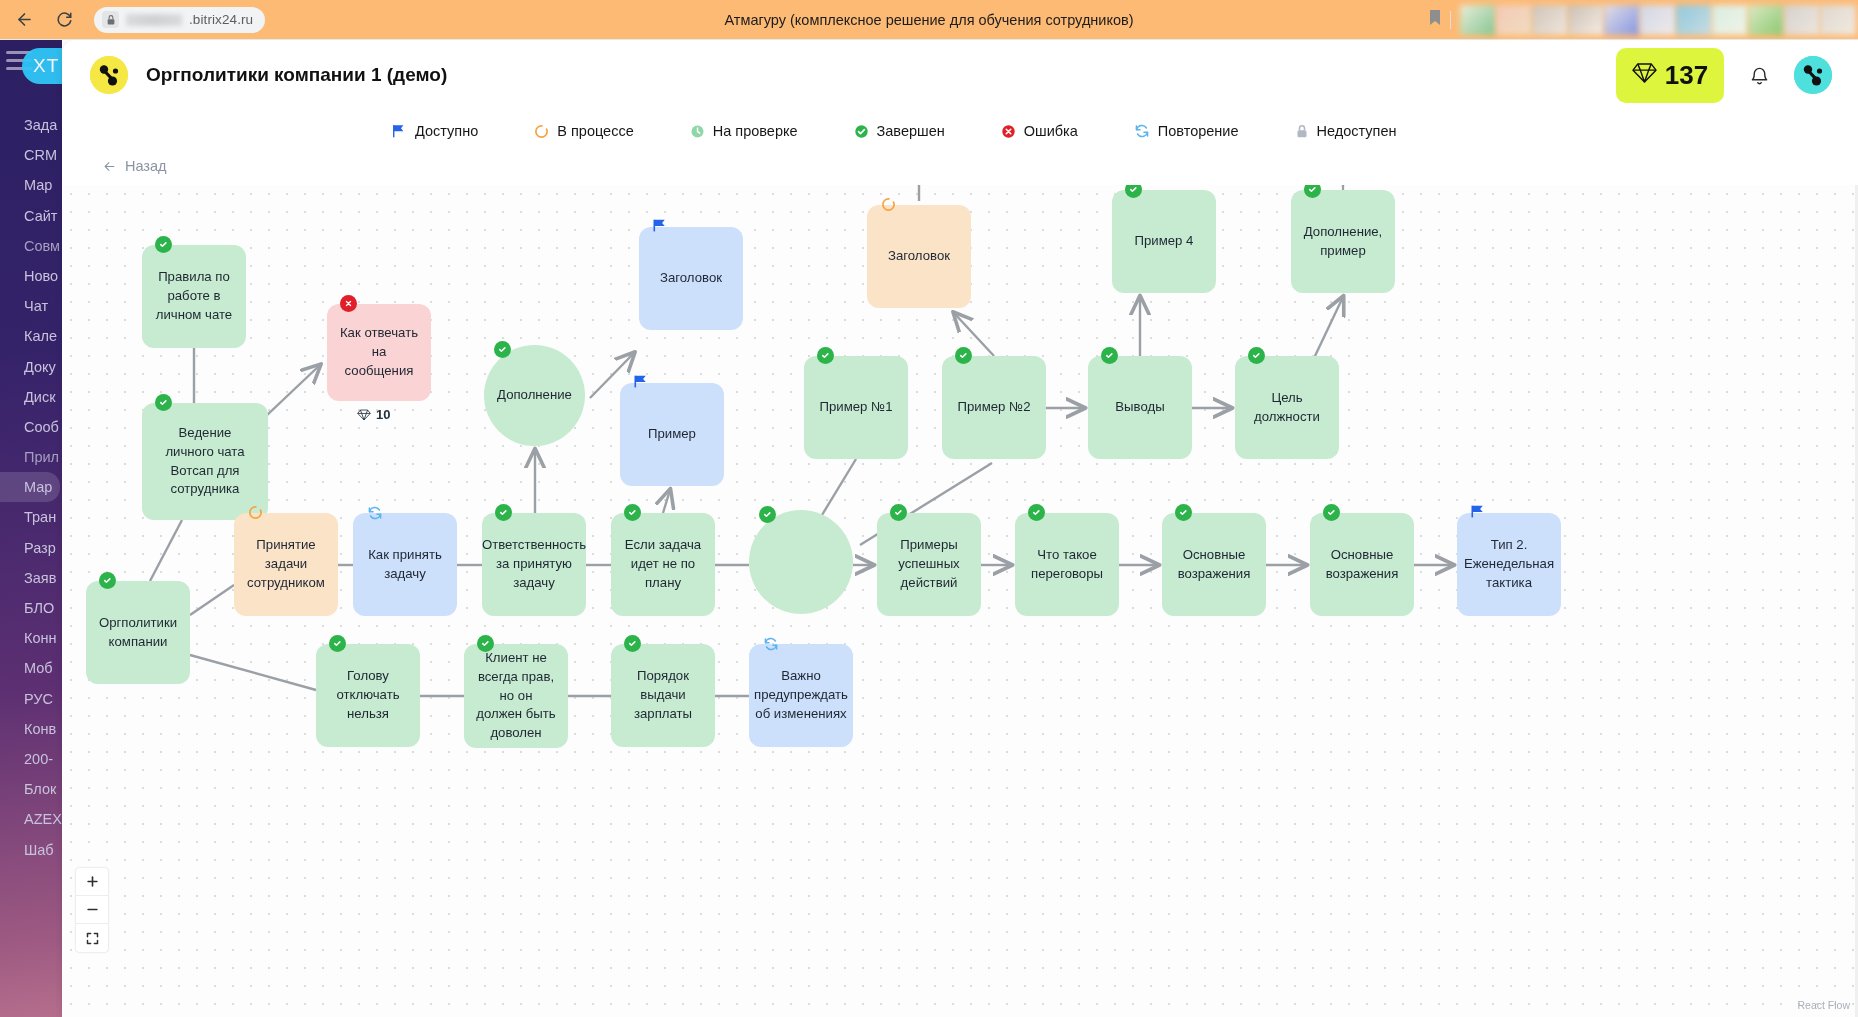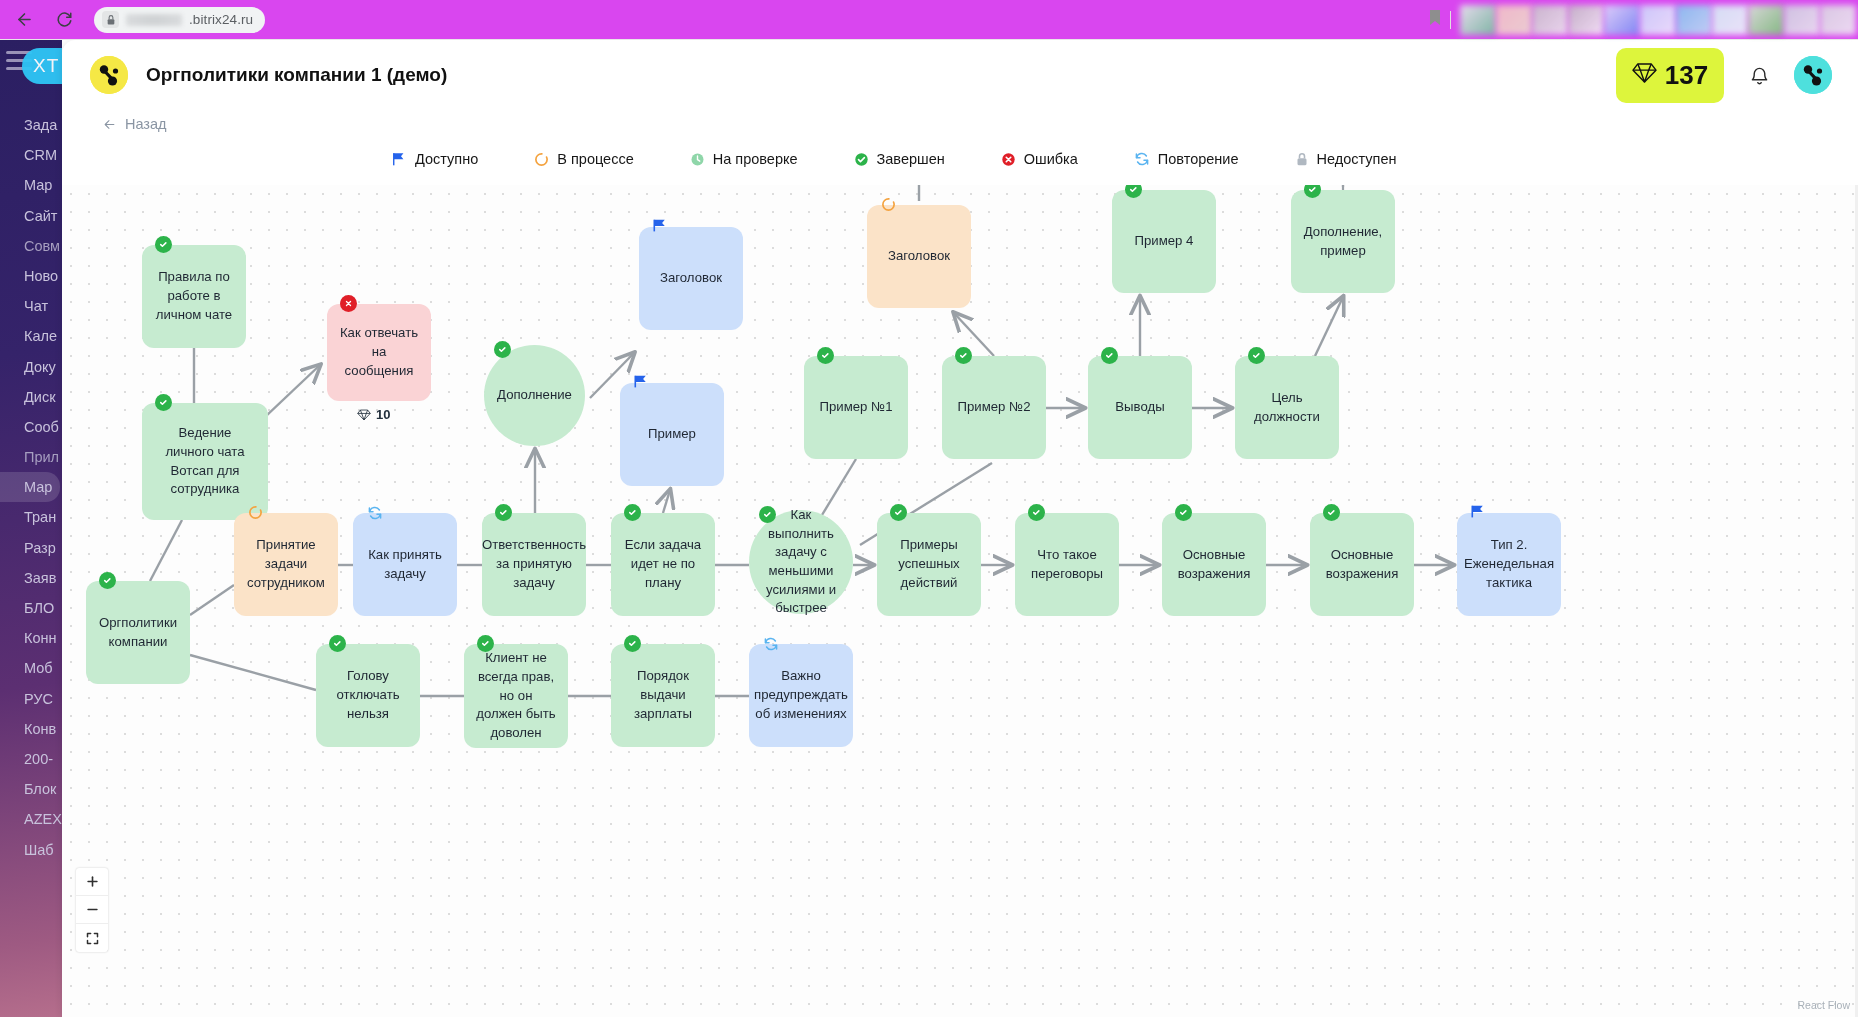--- a/index.html
+++ b/index.html
@@ -7,21 +7,21 @@
     width: 1858px; height: 1017px;
     font-family: "Liberation Sans", sans-serif;
     overflow: hidden;
     background: #ffffff;
   }
 
   
   #browser-bar {
     position: absolute; top: 0; left: 0;
     width: 1858px; height: 40px;
-    background: #d946ef;
+    background: #fdba74;
     display: flex; align-items: center;
     border-bottom: 1px solid #e8e8e8;
     z-index: 50;
   }
   .nav-btn {
     width: 32px; height: 32px; margin-left: 8px;
     display: flex; align-items: center; justify-content: center;
     border-radius: 50%; color: #4a4a4a;
   }
   .nav-btn svg { display:block; }
@@ -199,20 +199,21 @@
   <div id="url-pill">
     <span id="lock-icon">
       <svg width="10" height="12" viewBox="0 0 24 28" fill="#6b7075">
           <rect x="4" y="12" width="16" height="13" rx="2.5"></rect>
           <path d="M7.5 12V8a4.5 4.5 0 0 1 9 0v4" fill="none" stroke="#6b7075" stroke-width="2.6"></path>
         </svg>
     </span>
     <span id="url-blur"></span>
     <span id="url-text">.bitrix24.ru</span>
   </div>
+  <div id="page-title-chrome">Атмагуру (комплексное решение для обучения сотрудников)</div>
   <div id="bookmarks">
     <span id="bookmark-flag">
       <svg width="12" height="17" viewBox="0 0 12 17" fill="#8e8e8e">
           <path d="M1 1h10v15l-5-4-5 4z"></path>
         </svg>
     </span>
     <span class="bm-sep"></span>
     <span class="bm" style="background:linear-gradient(135deg,#e8f7ec,#6dc796)"></span>
     <span class="bm" style="background:linear-gradient(135deg,#f3ccc2,#efe3cd)"></span>
     <span class="bm" style="background:linear-gradient(135deg,#c6c6c6,#efefef)"></span>
@@ -300,97 +301,97 @@
           <circle cx="19" cy="19" r="19" fill="#4ee0dd"></circle>
           <circle cx="14" cy="13.5" r="4.2" fill="#111"></circle>
           <circle cx="22.5" cy="25" r="4.6" fill="#111"></circle>
           <path d="M15.4 16 L21.2 22.2" stroke="#111" stroke-width="3.2" stroke-linecap="round"></path>
           <circle cx="25.5" cy="15" r="2.6" fill="#111"></circle>
         </svg>
       </div>
     </div>
   </div>
 
+  <div id="legend">
+      <div class="legend-item">
+        <span style="display: flex;">
+          <svg xmlns="http://www.w3.org/2000/svg" width="15" height="15" viewBox="0 0 16 16">
+            <path d="M2 1.2h10.2L9.6 4.4l2.6 3.2H2z" fill="#2563eb"></path>
+            <rect x="1.1" y="1.2" width="1.5" height="13" fill="#2563eb"></rect>
+          </svg>
+        </span>
+        <span class="lbl">Доступно</span>
+      </div>
+      <div class="legend-item">
+        <span style="display: flex;">
+          <svg xmlns="http://www.w3.org/2000/svg" width="15" height="15" viewBox="0 0 16 16" fill="none">
+            <circle cx="8" cy="8" r="6" stroke="#f4a340" stroke-width="1.8" stroke-dasharray="28 6" stroke-linecap="round"></circle>
+          </svg>
+        </span>
+        <span class="lbl">В процессе</span>
+      </div>
+      <div class="legend-item">
+        <span style="display: flex;">
+          <svg xmlns="http://www.w3.org/2000/svg" width="15" height="15" viewBox="0 0 16 16">
+            <circle cx="8" cy="8" r="6.4" fill="#8fd6a9"></circle>
+            <path d="M8 4.2V8.2l2.4 1.6" stroke="#fff" stroke-width="1.5" fill="none" stroke-linecap="round"></path>
+          </svg>
+        </span>
+        <span class="lbl">На проверке</span>
+      </div>
+      <div class="legend-item">
+        <span style="display: flex;">
+          <svg xmlns="http://www.w3.org/2000/svg" width="15" height="15" viewBox="0 0 16 16">
+            <circle cx="8" cy="8" r="6.6" fill="#2cb34a"></circle>
+            <path d="M4.8 8.2l2.1 2.1 4.2-4.3" stroke="#fff" stroke-width="1.7" fill="none" stroke-linecap="round" stroke-linejoin="round"></path>
+          </svg>
+        </span>
+        <span class="lbl">Завершен</span>
+      </div>
+      <div class="legend-item">
+        <span style="display: flex;">
+          <svg xmlns="http://www.w3.org/2000/svg" width="15" height="15" viewBox="0 0 16 16">
+            <circle cx="8" cy="8" r="6.6" fill="#e01f28"></circle>
+            <path d="M5.6 5.6l4.8 4.8M10.4 5.6l-4.8 4.8" stroke="#fff" stroke-width="1.7" stroke-linecap="round"></path>
+          </svg>
+        </span>
+        <span class="lbl">Ошибка</span>
+      </div>
+      <div class="legend-item">
+        <span style="display: flex;">
+          <svg xmlns="http://www.w3.org/2000/svg" width="16" height="16" viewBox="0 0 16 16" fill="none" stroke="#5ab4f0" stroke-width="1.5" stroke-linecap="round" stroke-linejoin="round">
+            <path d="M2.6 6.6A5.4 5.4 0 0 1 12.4 5"></path>
+            <polyline points="2.4 3.1 2.4 6.7 6 6.7"></polyline>
+            <path d="M13.4 9.4A5.4 5.4 0 0 1 3.6 11"></path>
+            <polyline points="13.6 12.9 13.6 9.3 10 9.3"></polyline>
+          </svg>
+        </span>
+        <span class="lbl">Повторение</span>
+      </div>
+      <div class="legend-item">
+        <span style="display: flex;">
+          <svg xmlns="http://www.w3.org/2000/svg" width="14" height="15" viewBox="0 0 16 18">
+            <rect x="2.6" y="7.4" width="10.8" height="8.6" rx="2" fill="#b0b8c1"></rect>
+            <path d="M5 7.4V5a3 3 0 0 1 6 0v2.4" fill="none" stroke="#b0b8c1" stroke-width="1.9"></path>
+          </svg>
+        </span>
+        <span class="lbl">Недоступен</span>
+      </div>
+    </div>
+
   <div id="back-row">
     <a id="back-link">
       <svg width="15" height="13" viewBox="0 0 24 24" fill="none" stroke="#8a95a3" stroke-width="2" stroke-linecap="round" stroke-linejoin="round">
           <line x1="20" y1="12" x2="5" y2="12"></line>
           <polyline points="11 19 4 12 11 5"></polyline>
         </svg>
       <span>Назад</span>
     </a>
   </div>
 
-  <div id="legend">
-      <div class="legend-item">
-        <span style="display: flex;">
-          <svg xmlns="http://www.w3.org/2000/svg" width="15" height="15" viewBox="0 0 16 16">
-            <path d="M2 1.2h10.2L9.6 4.4l2.6 3.2H2z" fill="#2563eb"></path>
-            <rect x="1.1" y="1.2" width="1.5" height="13" fill="#2563eb"></rect>
-          </svg>
-        </span>
-        <span class="lbl">Доступно</span>
-      </div>
-      <div class="legend-item">
-        <span style="display: flex;">
-          <svg xmlns="http://www.w3.org/2000/svg" width="15" height="15" viewBox="0 0 16 16" fill="none">
-            <circle cx="8" cy="8" r="6" stroke="#f4a340" stroke-width="1.8" stroke-dasharray="28 6" stroke-linecap="round"></circle>
-          </svg>
-        </span>
-        <span class="lbl">В процессе</span>
-      </div>
-      <div class="legend-item">
-        <span style="display: flex;">
-          <svg xmlns="http://www.w3.org/2000/svg" width="15" height="15" viewBox="0 0 16 16">
-            <circle cx="8" cy="8" r="6.4" fill="#8fd6a9"></circle>
-            <path d="M8 4.2V8.2l2.4 1.6" stroke="#fff" stroke-width="1.5" fill="none" stroke-linecap="round"></path>
-          </svg>
-        </span>
-        <span class="lbl">На проверке</span>
-      </div>
-      <div class="legend-item">
-        <span style="display: flex;">
-          <svg xmlns="http://www.w3.org/2000/svg" width="15" height="15" viewBox="0 0 16 16">
-            <circle cx="8" cy="8" r="6.6" fill="#2cb34a"></circle>
-            <path d="M4.8 8.2l2.1 2.1 4.2-4.3" stroke="#fff" stroke-width="1.7" fill="none" stroke-linecap="round" stroke-linejoin="round"></path>
-          </svg>
-        </span>
-        <span class="lbl">Завершен</span>
-      </div>
-      <div class="legend-item">
-        <span style="display: flex;">
-          <svg xmlns="http://www.w3.org/2000/svg" width="15" height="15" viewBox="0 0 16 16">
-            <circle cx="8" cy="8" r="6.6" fill="#e01f28"></circle>
-            <path d="M5.6 5.6l4.8 4.8M10.4 5.6l-4.8 4.8" stroke="#fff" stroke-width="1.7" stroke-linecap="round"></path>
-          </svg>
-        </span>
-        <span class="lbl">Ошибка</span>
-      </div>
-      <div class="legend-item">
-        <span style="display: flex;">
-          <svg xmlns="http://www.w3.org/2000/svg" width="16" height="16" viewBox="0 0 16 16" fill="none" stroke="#5ab4f0" stroke-width="1.5" stroke-linecap="round" stroke-linejoin="round">
-            <path d="M2.6 6.6A5.4 5.4 0 0 1 12.4 5"></path>
-            <polyline points="2.4 3.1 2.4 6.7 6 6.7"></polyline>
-            <path d="M13.4 9.4A5.4 5.4 0 0 1 3.6 11"></path>
-            <polyline points="13.6 12.9 13.6 9.3 10 9.3"></polyline>
-          </svg>
-        </span>
-        <span class="lbl">Повторение</span>
-      </div>
-      <div class="legend-item">
-        <span style="display: flex;">
-          <svg xmlns="http://www.w3.org/2000/svg" width="14" height="15" viewBox="0 0 16 18">
-            <rect x="2.6" y="7.4" width="10.8" height="8.6" rx="2" fill="#b0b8c1"></rect>
-            <path d="M5 7.4V5a3 3 0 0 1 6 0v2.4" fill="none" stroke="#b0b8c1" stroke-width="1.9"></path>
-          </svg>
-        </span>
-        <span class="lbl">Недоступен</span>
-      </div>
-    </div>
-
   <div id="canvas">
 
     <svg id="edges" viewBox="0 0 1796 832" preserveAspectRatio="none">
       <defs>
         <marker id="ah" markerWidth="9" markerHeight="9" refX="7.5" refY="4.5" orient="auto">
           <path d="M0,0.6 L8.2,4.5 L0,8.4" fill="none" stroke="#9aa0a6" stroke-width="1.5" stroke-linecap="round" stroke-linejoin="round"></path>
         </marker>
       </defs>
       <g stroke="#9aa0a6" stroke-width="2.4" fill="none">
 
@@ -557,21 +558,20 @@
             </svg>
           </span>
           <span>Если задача идет не по плану</span>
         </div>
         <div class="node green circle" style="left: 687px; top: 325px; width: 104px; height: 104px;">
           <span class="badge done" style="left: 10px; top: -4px;">
             <svg xmlns="http://www.w3.org/2000/svg" width="11" height="11" viewBox="0 0 16 16">
               <path d="M4 8.2l2.4 2.4 5-5" stroke="#fff" stroke-width="2.2" fill="none" stroke-linecap="round" stroke-linejoin="round"></path>
             </svg>
           </span>
-          <span>Как выполнить задачу с меньшими усилиями и быстрее</span>
         </div>
         <div class="node orange" style="left: 805px; top: 20px; width: 104px; height: 103px;">
           <span class="badge proc">
             <svg xmlns="http://www.w3.org/2000/svg" width="15" height="15" viewBox="0 0 16 16" fill="none">
               <circle cx="8" cy="8" r="6" stroke="#f4a340" stroke-width="1.8" stroke-dasharray="28 6" stroke-linecap="round"></circle>
             </svg>
           </span>
           <span>Заголовок</span>
         </div>
         <div class="node green" style="left: 742px; top: 171px; width: 104px; height: 103px;">

